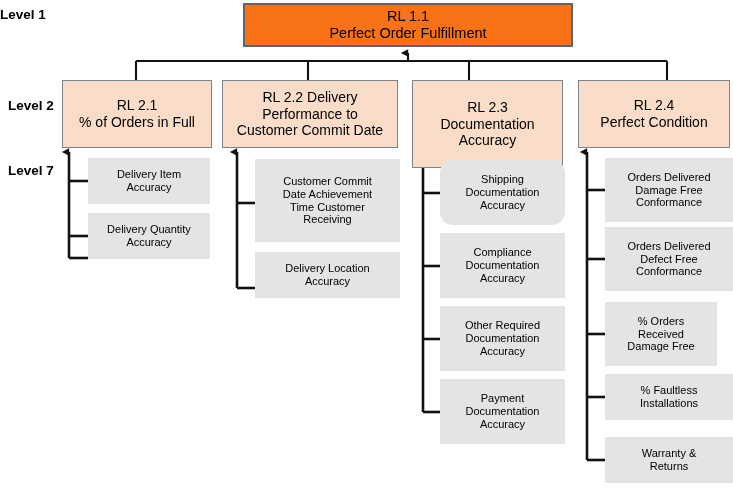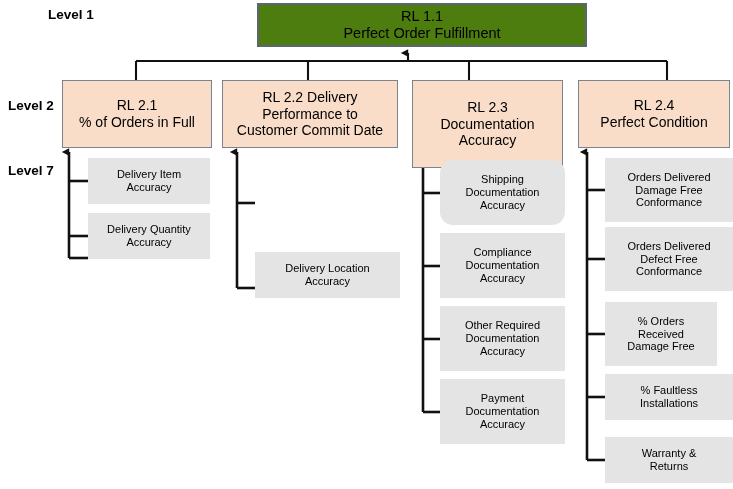--- a/index.html
+++ b/index.html
@@ -29,24 +29,23 @@
     display:flex;
     align-items:center;
     justify-content:center;
     text-align:center;
     line-height:1.18;
     color:#000;
   }
   .box span{display:block;width:100%;padding:0 3px;box-sizing:border-box;}
 
   .lvl1{
-    background:#4d7c0f;
+    background:#f97316;
     border:2px solid #5c6670;
     font-size:14.5px;
-    margin-left:14px;
   }
   .lvl2{
     background:#f9ddc8;
     border:1.5px solid #7b848c;
     font-size:14px;
   }
   .lvl3{
     background:#e4e4e4;
     border:none;
     font-size:11px;
@@ -97,21 +96,21 @@
     <g stroke="#111111" stroke-width="2.6" fill="none">
       <line x1="587" y1="460" x2="587" y2="152" marker-end="url(#arrowUp)"></line>
       <line x1="587" y1="190" x2="605" y2="190"></line>
       <line x1="587" y1="259" x2="605" y2="259"></line>
       <line x1="587" y1="334" x2="605" y2="334"></line>
       <line x1="587" y1="397" x2="605" y2="397"></line>
       <line x1="587" y1="460" x2="605" y2="460"></line>
     </g>
   </svg>
 
-  <div class="lvl-label" style="left:24px;top:7px;padding-left:24px;">Level 1</div>
+  <div class="lvl-label" style="left:0;top:7px;">Level 1</div>
   <div class="lvl-label" style="left:8px;top:98px;">Level 2</div>
   <div class="lvl-label" style="left:8px;top:163px;">Level 7</div>
 
   <div class="box lvl1" style="left:243px;top:3px;width:330px;height:44px;">
     <span>RL 1.1<br>Perfect Order Fulfillment</span>
   </div>
 
   <div class="box lvl2" style="left:62px;top:80px;width:150px;height:68px;">
     <span>RL 2.1<br>% of Orders in Full</span>
   </div>
@@ -125,20 +124,23 @@
     <span>RL 2.4<br>Perfect Condition</span>
   </div>
 
   <div class="box lvl3" style="left:88px;top:158px;width:122px;height:46px;">
     <span>Delivery Item<br>Accuracy</span>
   </div>
   <div class="box lvl3" style="left:88px;top:213px;width:122px;height:46px;">
     <span>Delivery Quantity<br>Accuracy</span>
   </div>
 
+  <div class="box lvl3" style="left:255px;top:159px;width:145px;height:83px;">
+    <span>Customer Commit<br>Date Achievement<br>Time Customer<br>Receiving</span>
+  </div>
   <div class="box lvl3" style="left:255px;top:252px;width:145px;height:46px;">
     <span>Delivery Location<br>Accuracy</span>
   </div>
 
   <div class="box lvl3" style="left:440px;top:160px;width:125px;height:65px;border-radius:13px;">
     <span>Shipping<br>Documentation<br>Accuracy</span>
   </div>
   <div class="box lvl3" style="left:440px;top:233px;width:125px;height:65px;">
     <span>Compliance<br>Documentation<br>Accuracy</span>
   </div>

